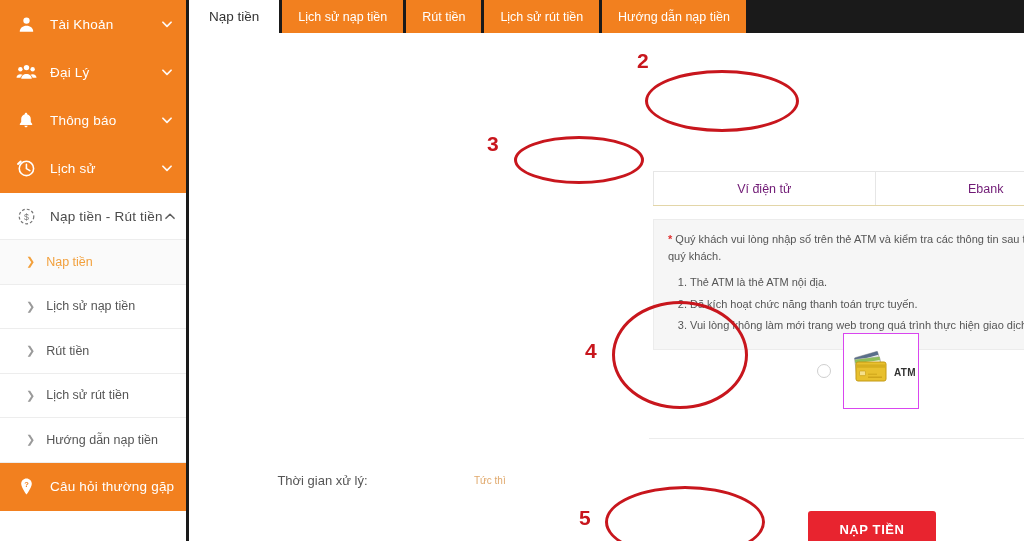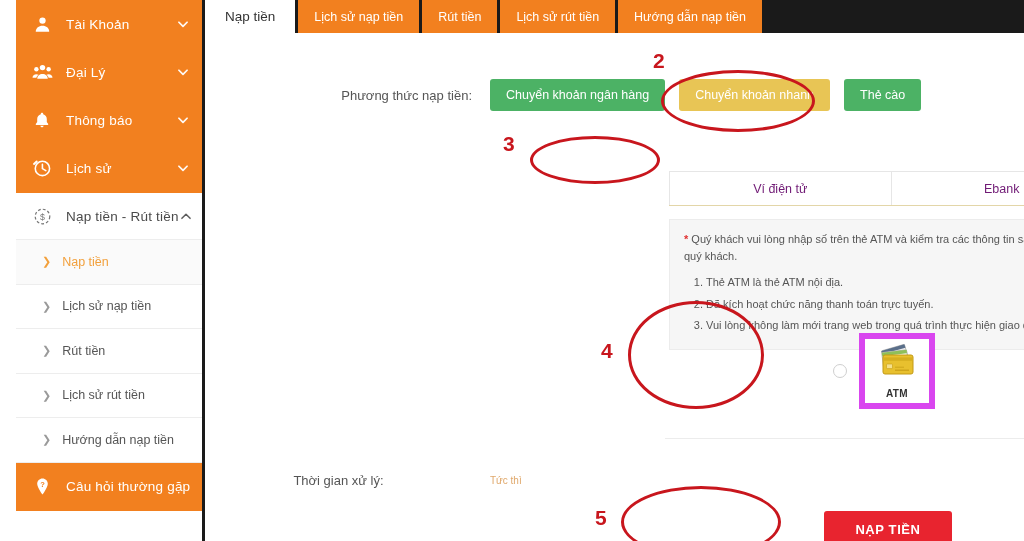--- a/index.html
+++ b/index.html
@@ -2,21 +2,21 @@
 <html><head>
 <meta charset="utf-8">
 <style>
   * { box-sizing: border-box; margin: 0; padding: 0; }
   html, body {
     width: 1024px; height: 541px;
     font-family: "Liberation Sans", sans-serif;
     background: #ffffff;
     overflow: hidden;
   }
-  #app { position: relative; width: 1024px; height: 484px; display: flex; padding-left: 16px; }
+  #app { position: relative; width: 1024px; height: 484px; display: flex; }
 
   
   #sidebar {
     width: 189px; height: 541px;
     background: #ffffff;
     flex: 0 0 189px;
     position: relative;
     border-right: 3px solid #1a1a1a;
   }
   .side-main {
@@ -152,22 +152,22 @@
     display: flex; align-items: center;
   }
   .radio-dot {
     width: 14px; height: 14px; border-radius: 50%;
     border: 1px solid #cfcfcf; background: #ffffff;
     margin-left: 164px; margin-right: 12px; flex: 0 0 14px;
     cursor: pointer;
   }
   .card-box {
     width: 76px; height: 76px;
-    border: 6px solid #d946ef; background: #ffffff;
-    display: flex; flex-direction: column;
+    border: 1px solid #d946ef; background: #ffffff;
+    display: flex; 
     align-items: center; justify-content: center;
     cursor: pointer;
   }
   .card-box .cap {
     font-size: 10px; font-weight: bold; color: #333333; margin-top: 3px;
     letter-spacing: .3px;
   }
 
   #divider {
     position: absolute; left: 460px; top: 405px; width: 448px; height: 1px;
@@ -343,26 +343,20 @@
       <div class="tab">
         <span>Lịch sử rút tiền</span>
       </div>
       <div class="tab">
         <span>Hướng dẫn nạp tiền</span>
       </div>
     </div>
 
     <div id="content">
 
-      <div class="row-method">
-        <div class="lbl-method">Phương thức nạp tiền:</div>
-        <button class="btn-pay green">Chuyển khoản ngân hàng</button>
-        <button class="btn-pay gold">Chuyển khoản nhanh</button>
-        <button class="btn-pay green">Thẻ cào</button>
-      </div>
 
       <div id="subtabs">
         <div class="subtab">
           <span>Ví điện tử</span>
         </div>
         <div class="subtab">
           <span>Ebank</span>
         </div>
       </div>
 

